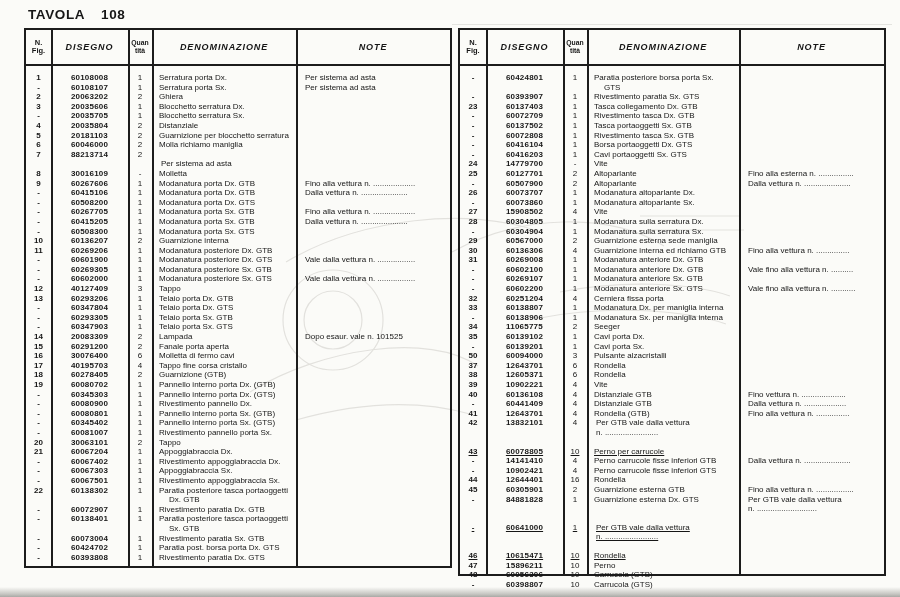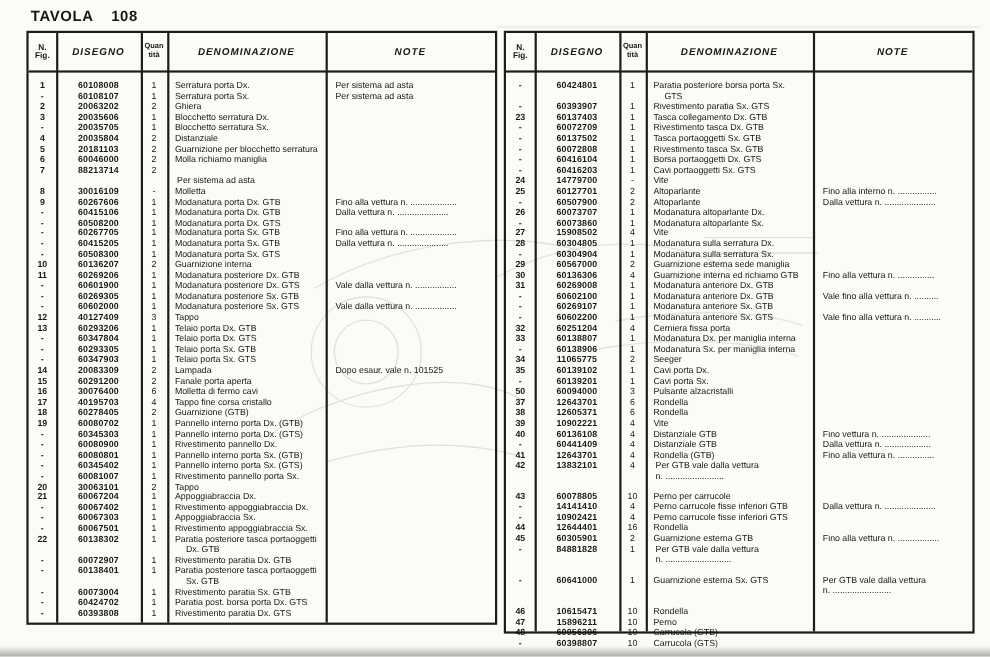--- a/index.html
+++ b/index.html
@@ -43,21 +43,21 @@
   .hc-qty  { font-size:6.8px; line-height:7.6px; }
   .hc-disegno, .hc-denom, .hc-note { font-size:9px; letter-spacing:0.9px;font-style:italic; }
 
   .vline {
     position:absolute; top:0; bottom:0; width:1.5px;
     background:#1c1c1c; z-index:2;
   }
 
   .tbody { padding-top:7px; position:relative; }
   .trow { display:grid; }
-  .trow.gap { margin-top:9px; }
+  .trow.gap { margin-top:9px;text-decoration:underline; }
   .trow .cell {
     min-height:9.6px; font-size:8px; line-height:9.6px;
   }
   .c-fig     { text-align:center; font-weight:bold; }
   .c-disegno { text-align:center; font-weight:bold; letter-spacing:0.2px; }
   .c-qty     { text-align:center; }
   .c-denom   { padding-left:17px; text-indent:-10px; white-space:pre-line; }
   .c-note    { padding-left:9px;  white-space:pre-line; }
   .trow.note-l2 .c-note { padding-top:9.6px; }
 
@@ -535,21 +535,21 @@
         <div class="cell c-disegno">14779700</div>
         <div class="cell c-qty">-</div>
         <div class="cell c-denom">Vite</div>
         <div class="cell c-note"></div>
       </div>
       <div class="trow">
         <div class="cell c-fig">25</div>
         <div class="cell c-disegno">60127701</div>
         <div class="cell c-qty">2</div>
         <div class="cell c-denom">Altoparlante</div>
-        <div class="cell c-note">Fino alla interno n. ................</div>
+        <div class="cell c-note">Fino alla esterna n. ................</div>
       </div>
       <div class="trow">
         <div class="cell c-fig">-</div>
         <div class="cell c-disegno">60507900</div>
         <div class="cell c-qty">2</div>
         <div class="cell c-denom">Altoparlante</div>
         <div class="cell c-note">Dalla vettura n. .....................</div>
       </div>
       <div class="trow">
         <div class="cell c-fig">26</div>
@@ -758,28 +758,28 @@
         <div class="cell c-fig">45</div>
         <div class="cell c-disegno">60305901</div>
         <div class="cell c-qty">2</div>
         <div class="cell c-denom">Guarnizione esterna GTB</div>
         <div class="cell c-note">Fino alla vettura n. .................</div>
       </div>
       <div class="trow">
         <div class="cell c-fig">-</div>
         <div class="cell c-disegno">84881828</div>
         <div class="cell c-qty">1</div>
+        <div class="cell c-denom">Guarnizione esterna Dx. GTS</div>
         <div class="cell c-note">Per GTB vale dalla vettura
 n. ...........................</div>
       </div>
       <div class="trow gap">
         <div class="cell c-fig">-</div>
         <div class="cell c-disegno">60641000</div>
         <div class="cell c-qty">1</div>
-        <div class="cell c-denom">Guarnizione esterna Sx. GTS</div>
         <div class="cell c-note">Per GTB vale dalla vettura
 n. ........................</div>
       </div>
       <div class="trow gap">
         <div class="cell c-fig">46</div>
         <div class="cell c-disegno">10615471</div>
         <div class="cell c-qty">10</div>
         <div class="cell c-denom">Rondella</div>
         <div class="cell c-note"></div>
       </div>

